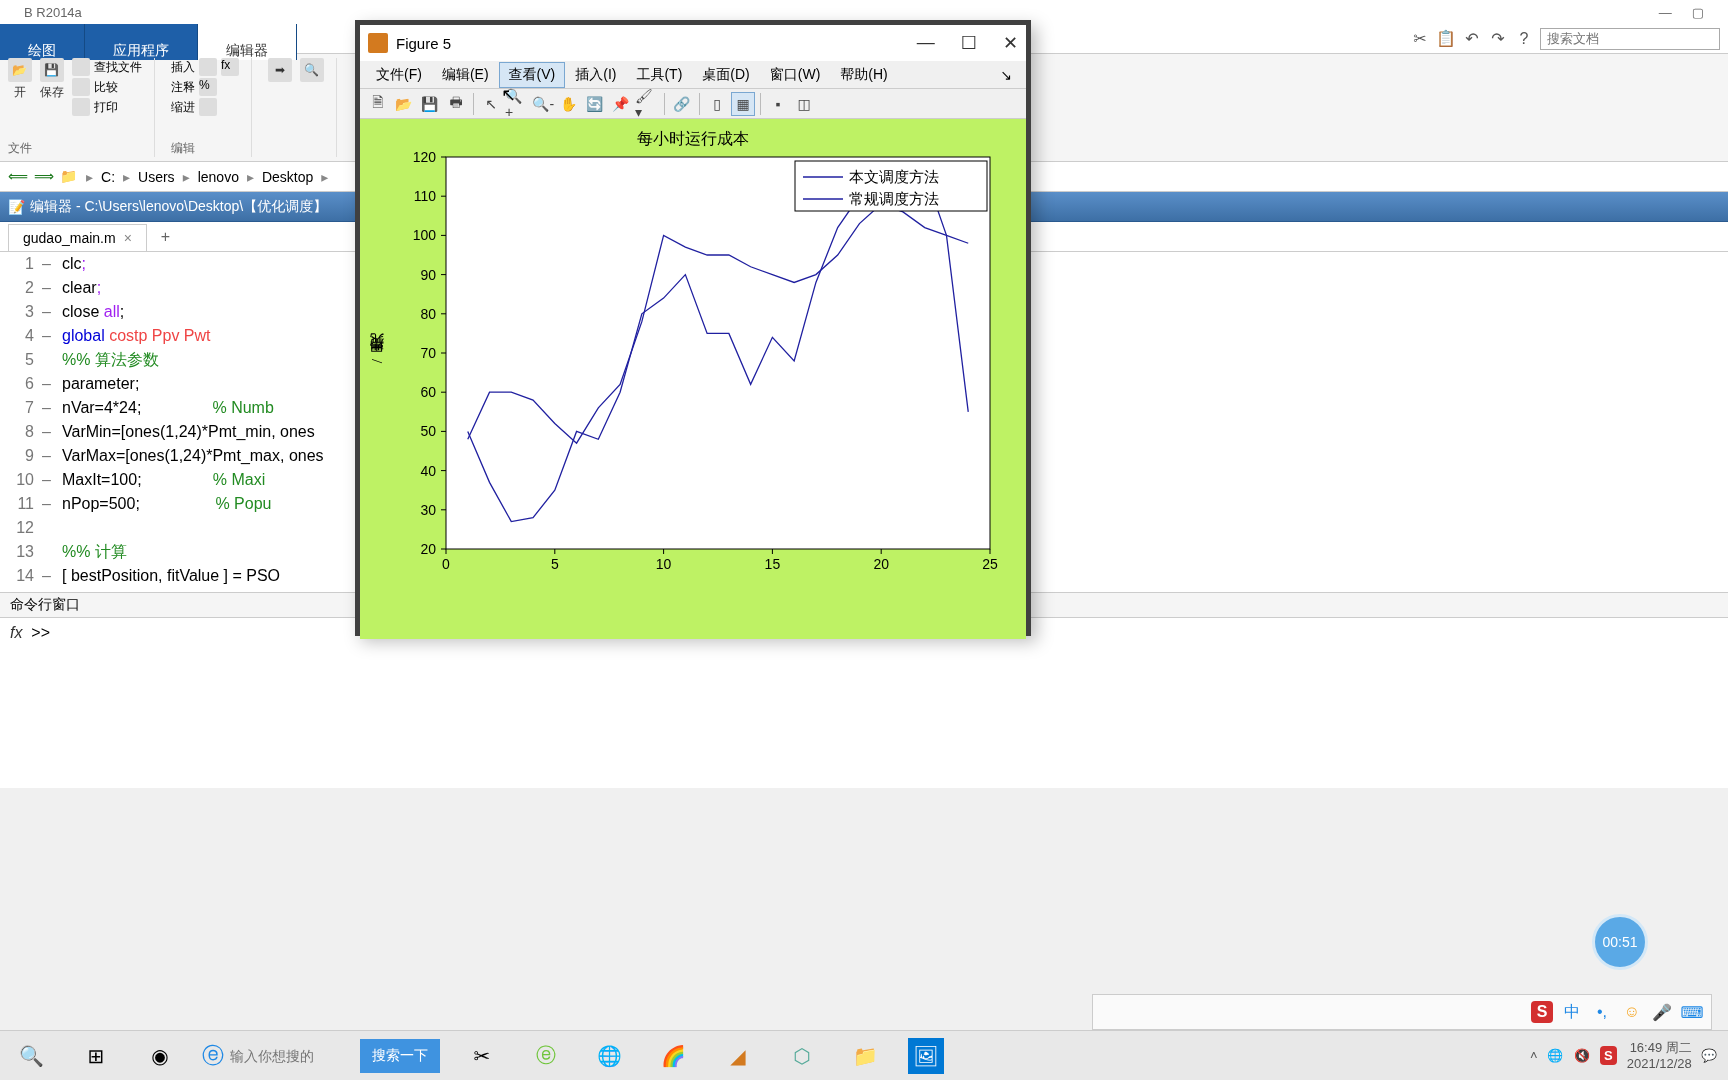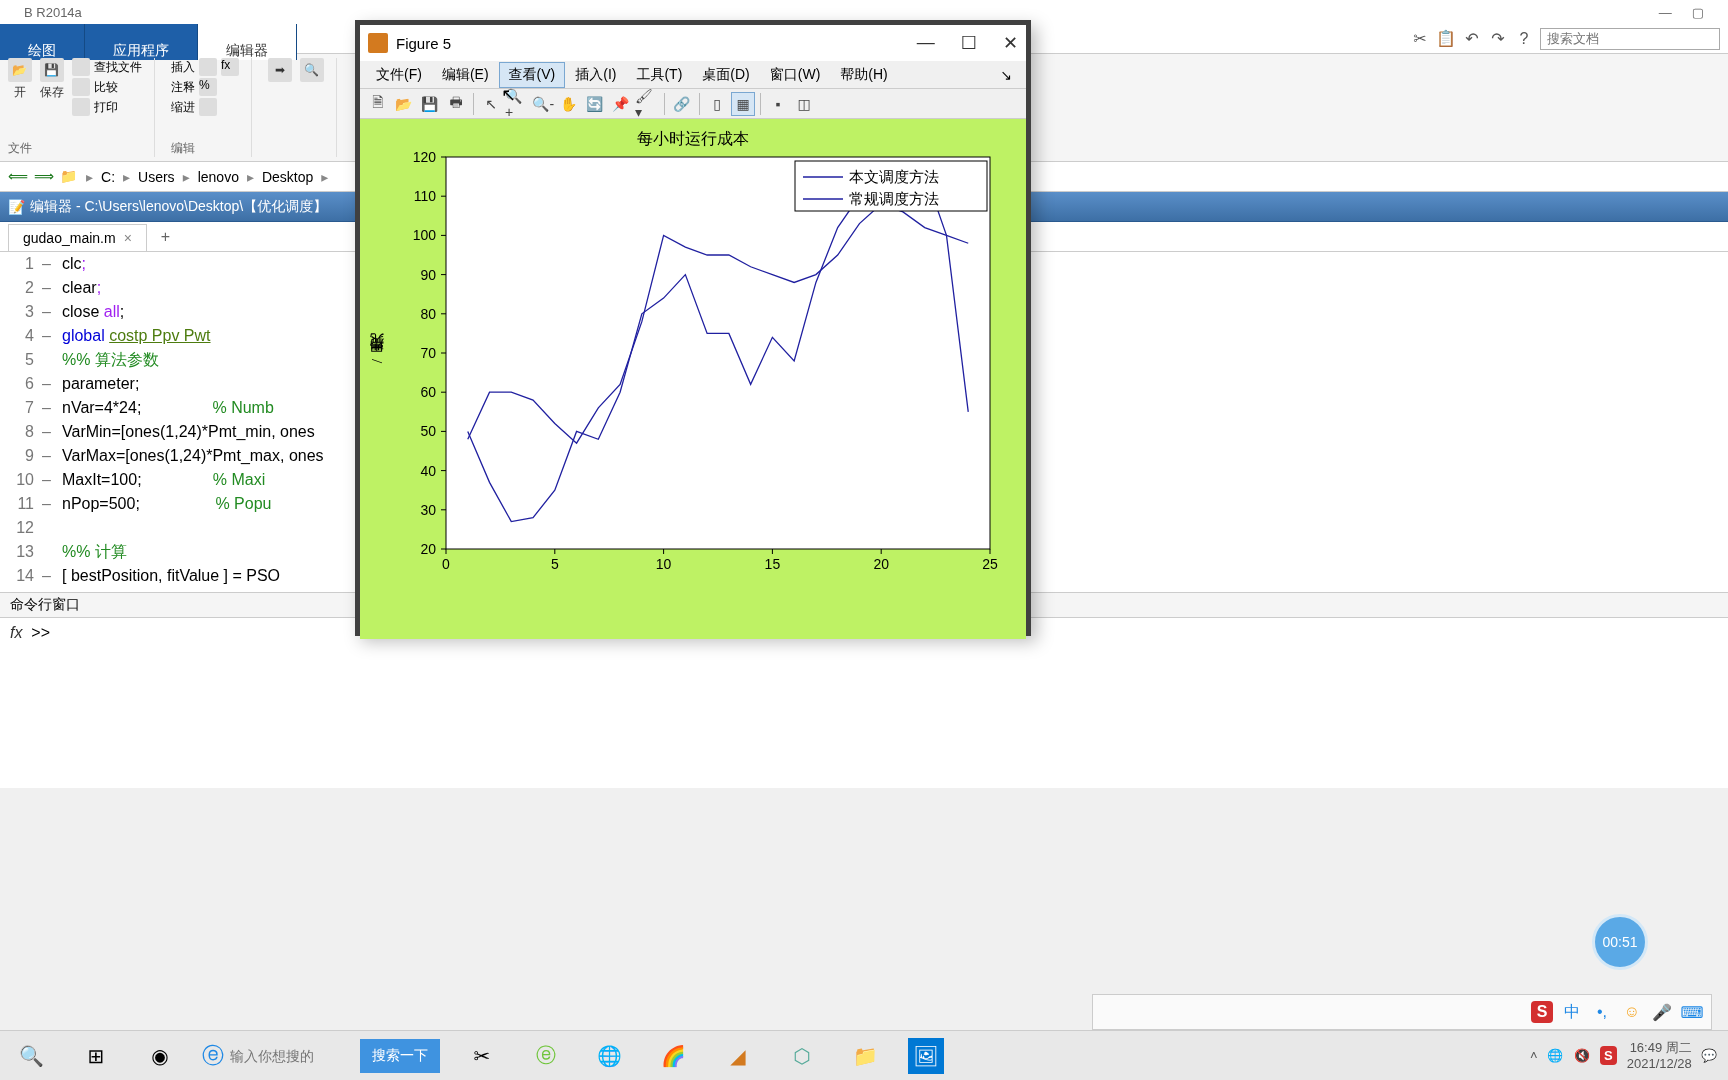--- a/index.html
+++ b/index.html
@@ -38,21 +38,21 @@
 .file-tab { padding: 5px 14px; border: 1px solid #ccc; border-bottom: none; background: #fff; font-size: 14px; display: flex; align-items: center; gap: 8px; cursor: pointer; }
 .file-tab .close-x { color: #888; }
 .file-tab-add { padding: 5px 10px; font-size: 16px; color: #666; cursor: pointer; }
 
 .editor-body { background: #fff; font-family: "Courier New", monospace; font-size: 16px; line-height: 24px; display: flex; height: 340px; overflow: hidden; }
 .gutter { width: 42px; text-align: right; color: #777; padding-right: 8px; }
 .marks { width: 20px; color: #777; }
 .code-area { flex: 1; white-space: pre; }
 .code-line { height: 24px; }
 .kw-blue { color: #0000d8; }
-.kw-teal { color: #4d7c0f; text-decoration: underline; }
+.kw-teal { color: #ef4444; }
 .kw-purple { color: #a020f0; }
 .kw-green { color: #228b22; }
 
 .cmd-header { height: 26px; background: #f5f5f5; border-top: 1px solid #ccc; border-bottom: 1px solid #ccc; padding: 3px 10px; font-size: 14px; }
 .cmd-body { background: #fff; height: 170px; padding: 6px 10px; font-size: 16px; }
 .cmd-prompt { font-style: italic; color: #333; }
 
 
 .figure-window { position: absolute; left: 355px; top: 20px; width: 676px; height: 616px; background: #f0f0f0; border: 5px solid #404040; box-shadow: 6px 6px 16px rgba(0,0,0,0.25); }
 .fig-title { height: 36px; background: #fff; display: flex; align-items: center; padding: 0 8px; font-size: 15px; gap: 8px; }

